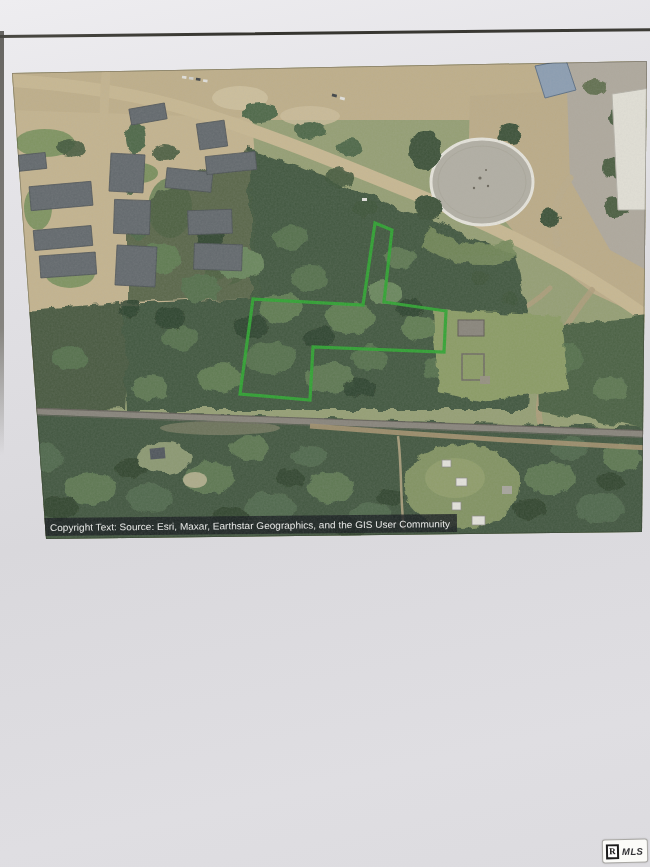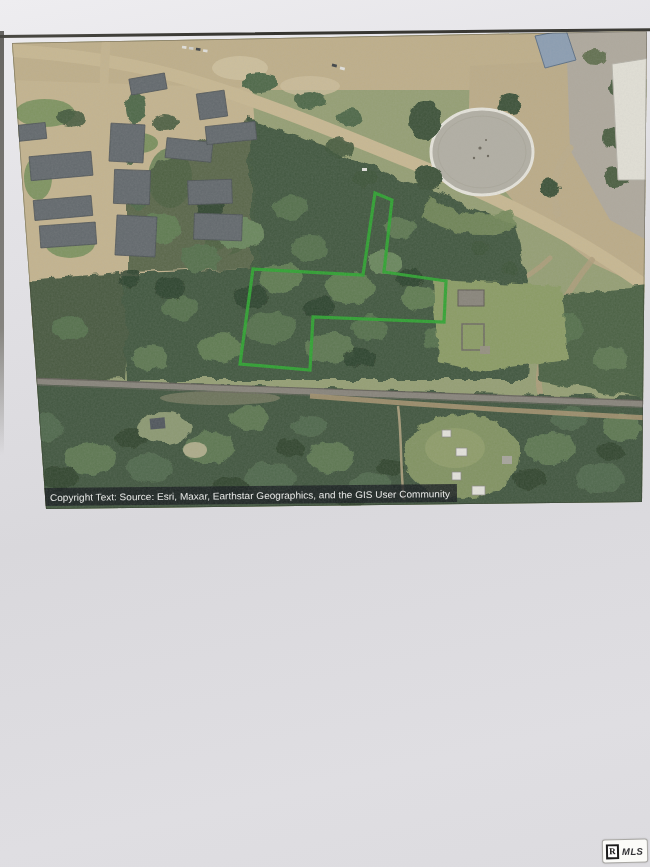--- a/index.html
+++ b/index.html
@@ -12,21 +12,21 @@
     position:absolute;left:-6px;top:35px;width:662px;height:2.6px;
     background:linear-gradient(90deg,#4a4943,#35342f 40%,#3d3c37);
     transform:rotate(-0.6deg);transform-origin:0 50%;border-radius:2px;
   }
   .photo-edge{
     position:absolute;left:0;top:31px;width:3.5px;height:424px;
     background:linear-gradient(to bottom,#45433e,#6f6d66 70%,rgba(140,138,130,0));
     opacity:.8;
   }
   .map-frame{
-    position:absolute;left:10px;top:28px;width:640px;height:484px;
+    position:absolute;left:10px;top:58px;width:640px;height:484px;
     clip-path:polygon(2px 15px,637px 3px,632px 474px,36px 481px);
   }
   .map-frame svg{display:block;}
   .cr-text{font-family:"Liberation Sans",sans-serif;fill:#f4f4f1;}
   .watermark{
     position:absolute;left:602px;top:839px;width:46px;height:24px;
     background:#fbfbf8;border:1px solid #a9a8a4;border-radius:3px;
     box-shadow:0 0 2px rgba(0,0,0,.15);
     display:flex;align-items:center;gap:3px;padding:1px 3px;box-sizing:border-box;
     transform:rotate(-1.2deg);

